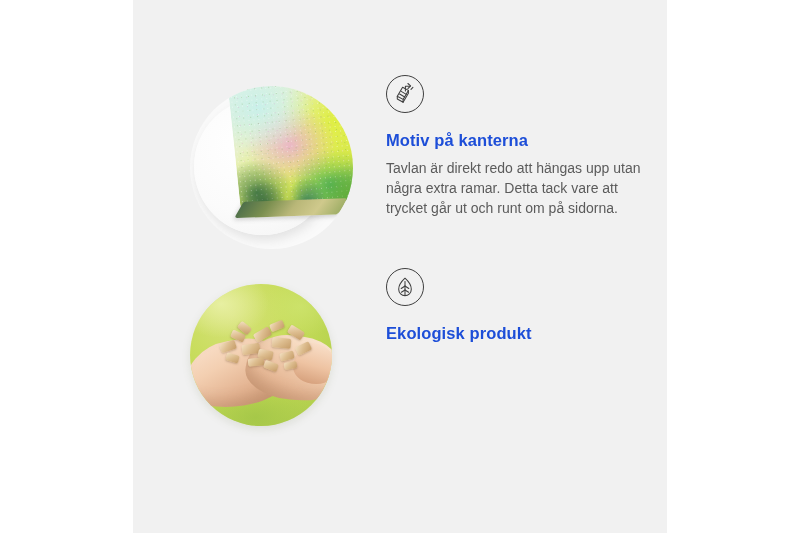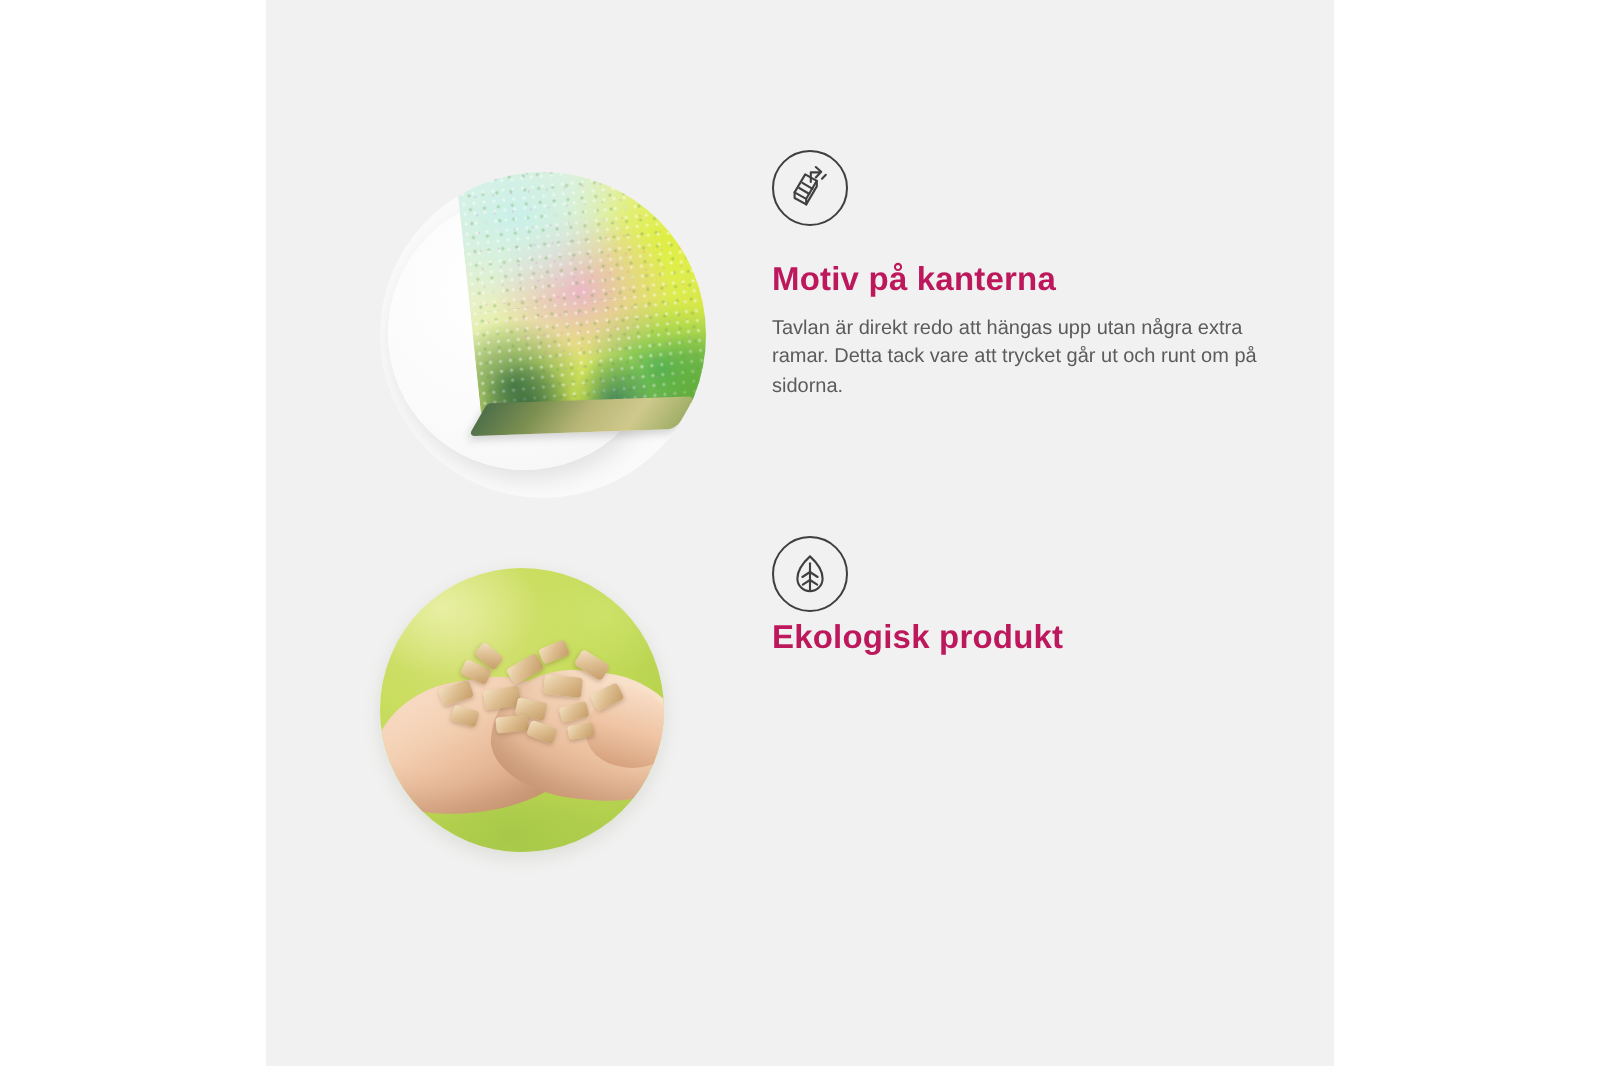--- a/index.html
+++ b/index.html
@@ -209,31 +209,31 @@
     justify-content: center;
     box-sizing: border-box;
   }
   .icon-circle svg { display: block; }
 
   .feature-title {
     margin: 0;
     padding: 0;
     font-size: 16.5px;
     font-weight: 600;
-    color: #be185d;
+    color: #1d4ed8;
     letter-spacing: 0.1px;
     line-height: 1.2;
   }
   .feature-1 .feature-title { margin-top: 18px; }
-  .feature-2 .feature-title { margin-top: 4px; }
+  .feature-2 .feature-title { margin-top: 18px; }
 
   .feature-body {
     margin: 7px 0 0 0;
     padding: 0;
-    font-size: 10px;
+    font-size: 14px;
     line-height: 1.45;
     color: #5b5b5b;
     max-width: 262px;
   }
 </style>
 </head>
 <body>
 
 <div class="page">
 

